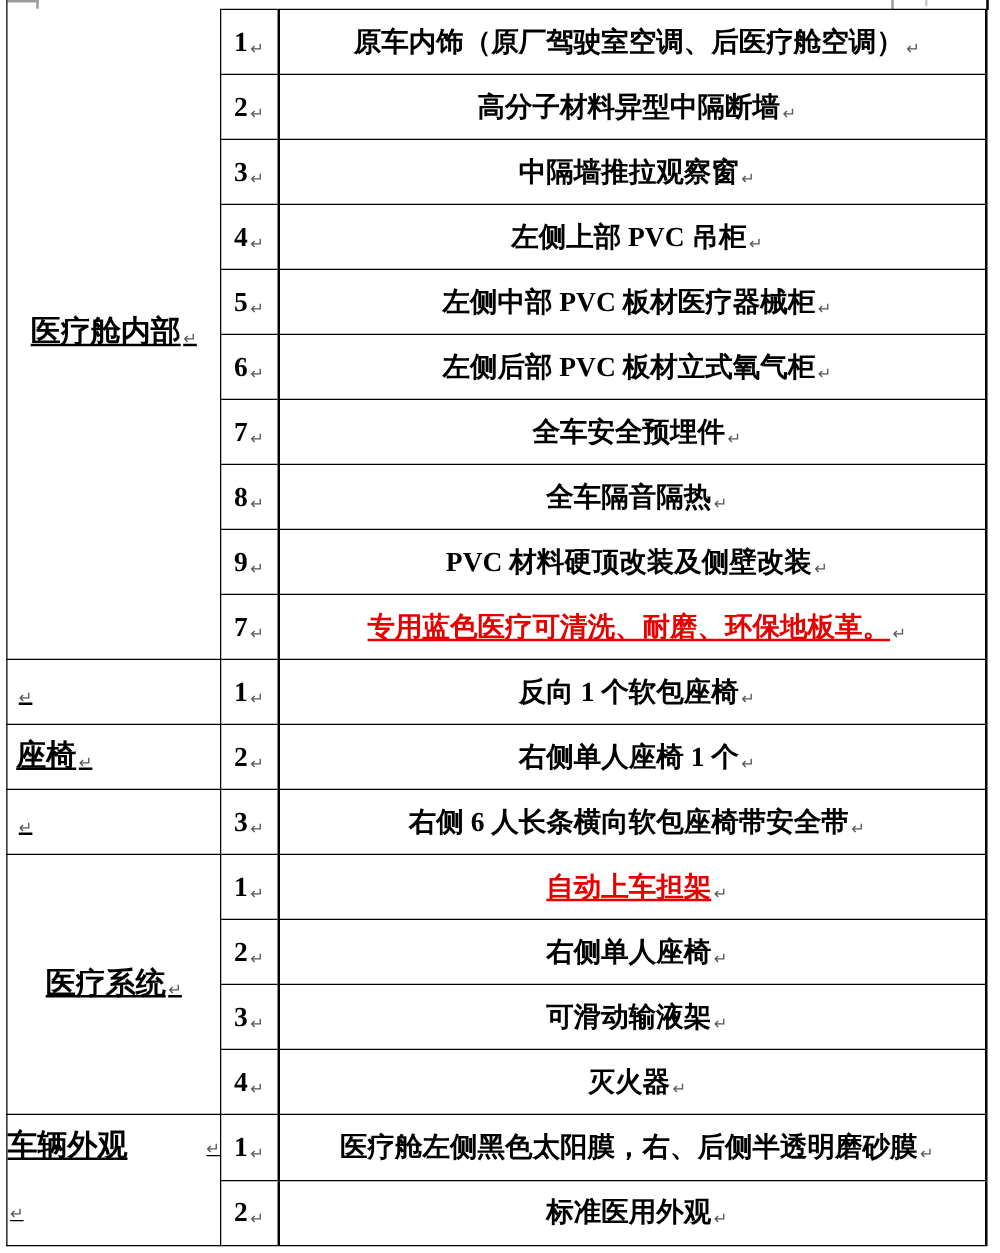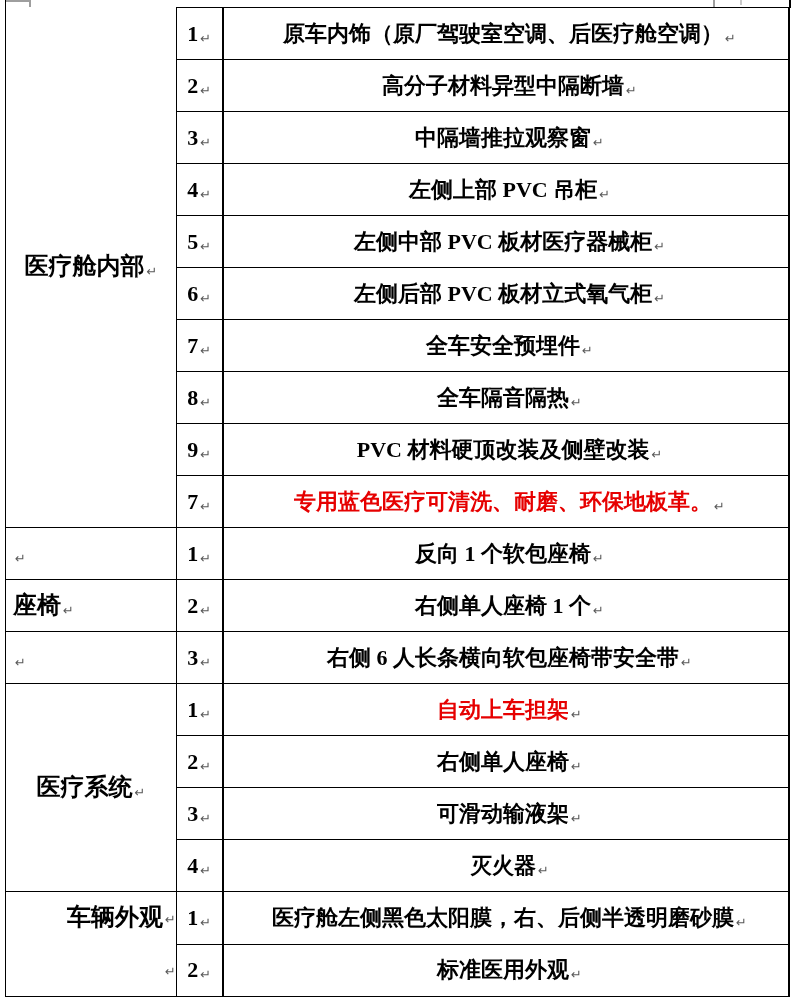--- a/index.html
+++ b/index.html
@@ -32,43 +32,43 @@
 
   table.spec{
     position:absolute;left:5px;top:7px;
     border-collapse:collapse;table-layout:fixed;
     color:var(--text);
   }
   td{border:1px solid var(--border);padding:0;vertical-align:middle;}
   tr{height:52px;}
 
   td.cat{
-    font-size:24px;font-weight:bold;line-height:1.15;
+    font-size:24px;font-weight:bold;line-height:1.15;text-decoration:underline;
   }
   td.cat.center{text-align:center;}
   td.cat.left{text-align:left;padding-left:7px;}
   td.cat.no-top{border-top:none;}
 
   td.num{
     text-align:center;font-size:22px;font-weight:bold;
     font-family:"Liberation Serif","DejaVu Serif",serif;
   }
   td.desc{
     border-left:2px solid var(--border);
     border-right:2px solid var(--border);
     padding-left:8px;text-align:center;
     font-size:22px;font-weight:bold;white-space:nowrap;
   }
-  .red{color:var(--red);}
+  .red{color:var(--red);text-decoration:underline;}
   .mark{
     font-family:"DejaVu Sans",sans-serif;
     font-size:13px;font-weight:normal;color:var(--mark);
     margin-left:2px;position:relative;top:2px;
   }
-  .vrow{height:52px;display:flex;align-items:center;justify-content:flex-end;}
+  .vrow{height:52px;display:flex;align-items:center;justify-content:space-between;}
 </style>
 </head>
 <body>
 
 <div id="doc">
 
   <div class="frag-corner"></div>
   <div class="edge edge-left"></div>
   <div class="edge edge-right"></div>
   <div class="tick tick1"></div>

